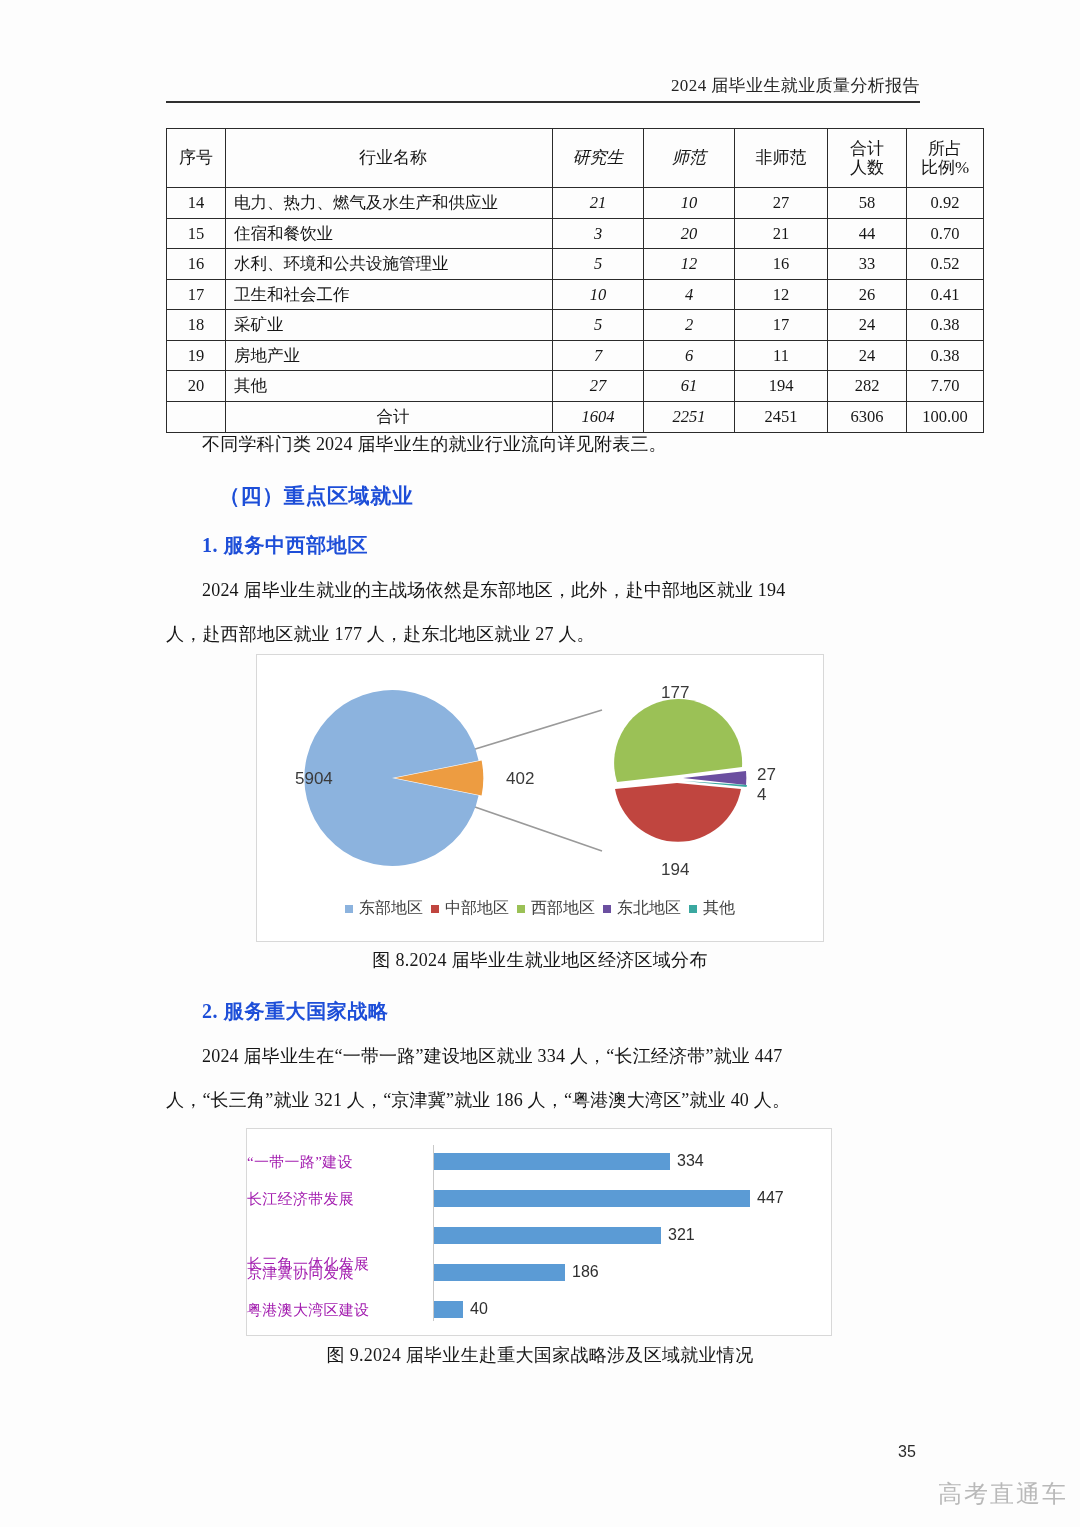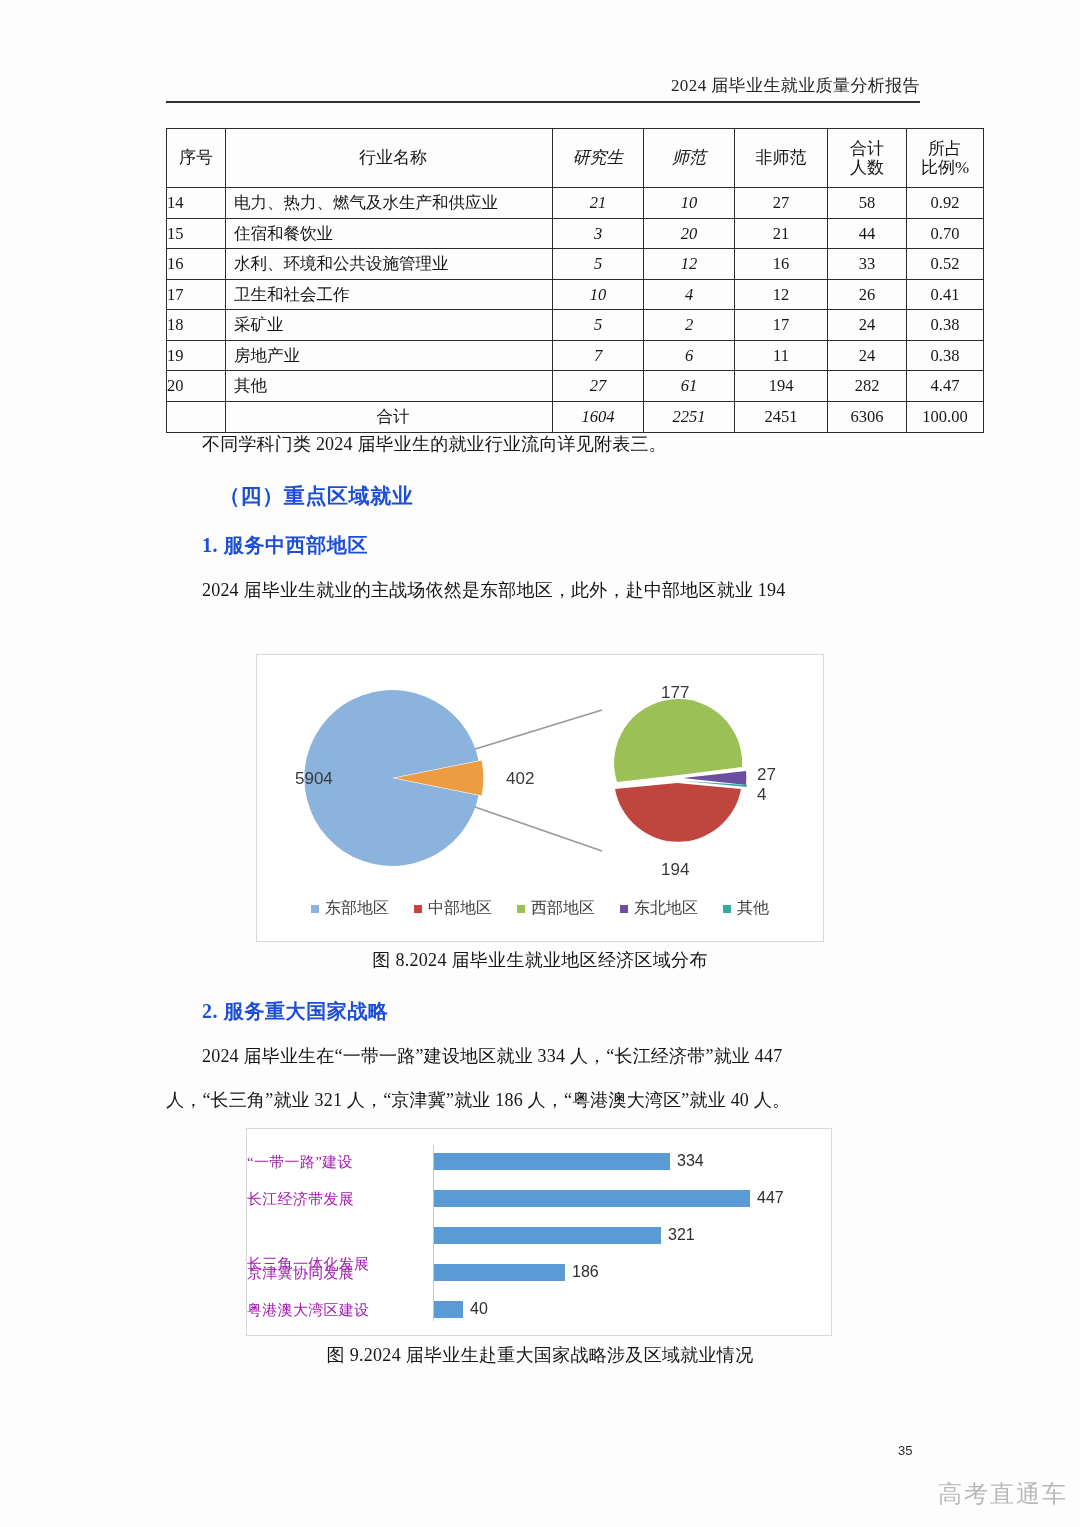--- a/index.html
+++ b/index.html
@@ -57,21 +57,21 @@
   table.datatable td, table.datatable th {
     border: 1.4px solid #2b2b2b;
     padding: 0;
     font-weight: normal;
     color: #161616;
   }
   table.datatable thead td {
     border-bottom-width: 1.6px;
     border-radius: 23px;
   }
-  .c-idx   { width: 58px;  text-align: left; }
+  .c-idx   { width: 58px;  text-align: center; }
   .c-name  { width: 318px; text-align: left; padding-left: 8px !important; }
   .c-num   { width: 90px;  text-align: center; font-style: italic; }
   .c-num2  { width: 92px;  text-align: center; }
   .c-tot   { width: 78px;  text-align: center; }
   .c-pct   { width: 76px;  text-align: center; }
   .hd-cell {
     height: 58px;
     text-align: center;
     font-weight: bold;
     line-height: 1.12;
@@ -125,21 +125,21 @@
     font-family: "Liberation Sans", sans-serif;
     white-space: nowrap;
   }
   .legend-row {
     position: absolute;
     left: 0;
     width: 100%;
     display: flex;
     justify-content: center;
     align-items: center;
-    gap: 25px;
+    gap: 8px;
   }
   .leg-item {
     display: flex;
     align-items: center;
     gap: 6px;
     font-size: 16px;
     color: #404040;
     font-family: "Liberation Serif", serif;
   }
   .leg-sw {
@@ -172,21 +172,21 @@
   }
   .bar-axis {
     position: absolute;
     width: 1.2px;
     background: #c9c9c9;
   }
 
   
   .pageno {
     position: absolute;
-    font-size: 13px;
+    font-size: 16px;
     font-family: "Liberation Sans", sans-serif;
     color: #2a2a2a;
   }
   .watermark {
     position: absolute;
     font-size: 24px;
     color: #b9b9b9;
     letter-spacing: 2px;
   }
 </style>
@@ -272,41 +272,42 @@
           <td class="c-tot">24</td>
           <td class="c-pct">0.38</td>
         </tr>
         <tr class="body-row">
           <td class="c-idx">20</td>
           <td class="c-name name-cell">其他</td>
           <td class="c-num">27</td>
           <td class="c-num">61</td>
           <td class="c-num2">194</td>
           <td class="c-tot">282</td>
-          <td class="c-pct">4.47</td>
+          <td class="c-pct">7.70</td>
         </tr>
         <tr class="sum-row">
           <td class="c-idx"></td>
           <td class="c-name sum-label" style="text-align:center;">合计</td>
           <td class="c-num">1604</td>
           <td class="c-num">2251</td>
           <td class="c-num2">2451</td>
           <td class="c-tot">6306</td>
           <td class="c-pct">100.00</td>
         </tr>
       </tbody>
     </table>
   </div>
 
   <div class="para" style="left:202px; top:432px;">不同学科门类 2024 届毕业生的就业行业流向详见附表三。</div>
 
   <div class="head-b" style="left:219px; top:482px; font-size:21px;">（四）重点区域就业</div>
 
   <div class="head-b" style="left:202px; top:532px;">1. 服务中西部地区</div>
   <div class="para" style="left:202px; top:578px;">2024 届毕业生就业的主战场依然是东部地区，此外，赴中部地区就业 194</div>
+  <div class="para" style="left:166px; top:622px;">人，赴西部地区就业 177 人，赴东北地区就业 27 人。</div>
 
   <div class="figbox" style="left:256px; top:654px; width:568px; height:288px;">
 
     <svg width="568" height="250" viewBox="0 0 568 250" style="position:absolute; left:0; top:0;">
 
       <g stroke="#9a9a9a" stroke-width="1.6" fill="none">
         <path d="M 215 95 L 345 55"></path>
         <path d="M 215 151 L 345 196"></path>
       </g>
 

